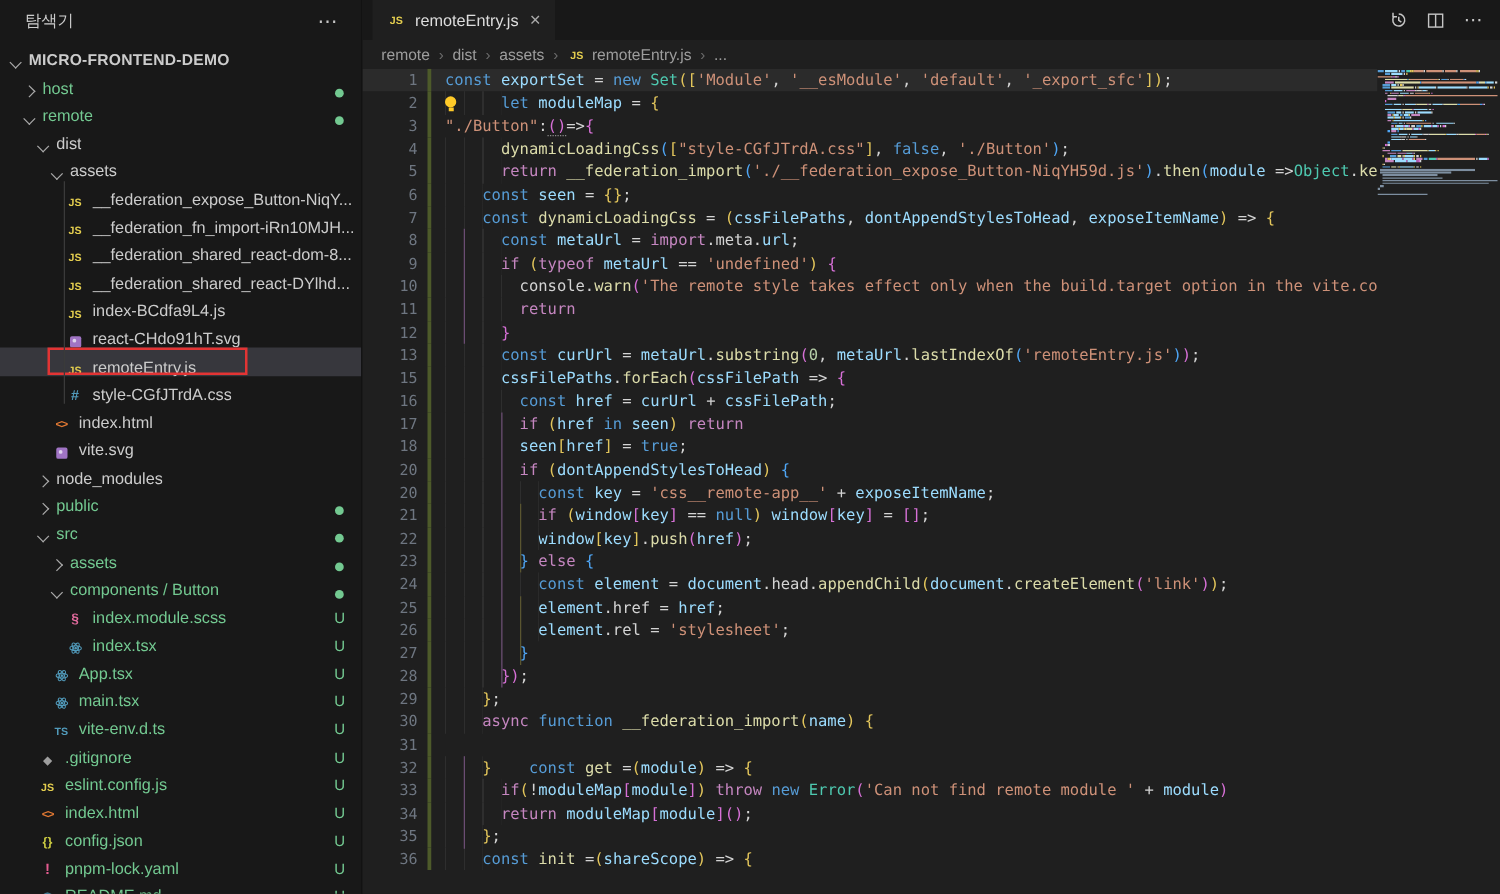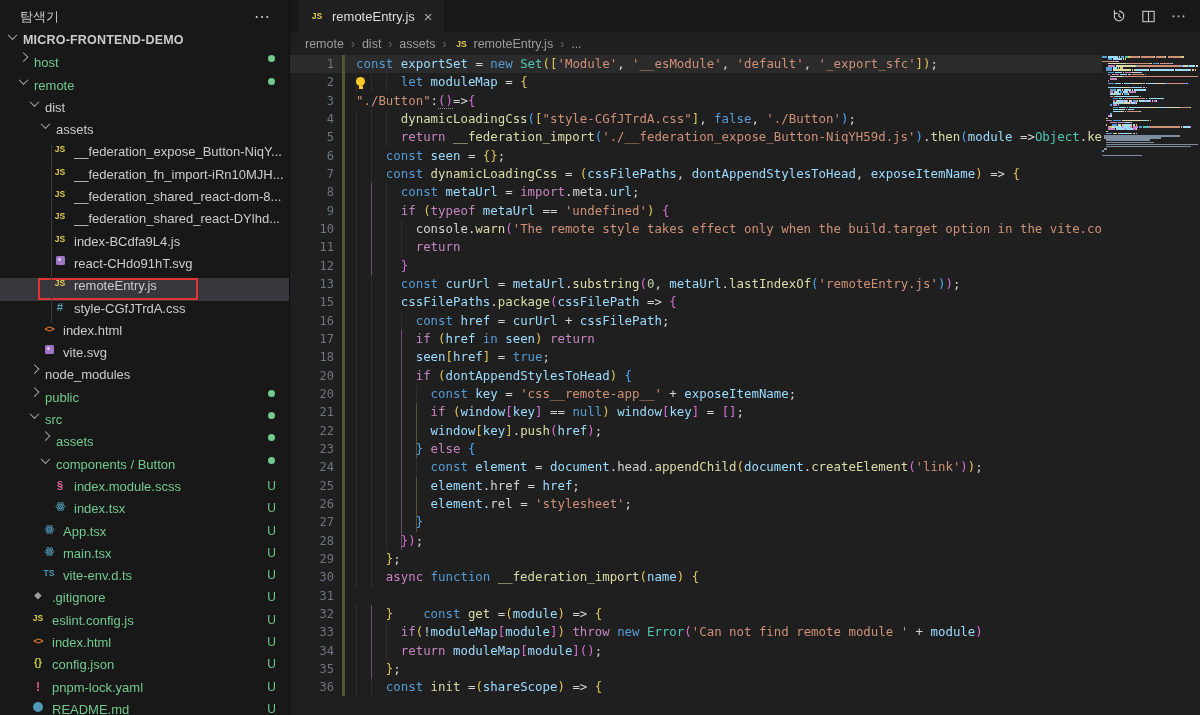--- a/index.html
+++ b/index.html
@@ -5,21 +5,21 @@
   * { margin:0; padding:0; box-sizing:border-box; }
   html,body { width:1200px; height:715px; overflow:hidden; background:#1f1f1f;
               font-family:"Liberation Sans", sans-serif; }
 
   
   .sidebar{position:absolute;left:0;top:0;width:290px;height:715px;background:#181818;overflow:hidden;border-right:1px solid #101010;}
   .sb-head{height:33px;display:flex;align-items:center;padding:0 18px 0 20px;}
   .sb-title{font-size:13px;color:#cccccc;}
   .sb-more{margin-left:auto;color:#c5c5c5;font-size:16px;letter-spacing:1px;cursor:pointer;}
   .tree{position:absolute;top:33px;left:0;right:0;}
-  .trow{height:22.3px;display:flex;align-items:flex-start;font-size:13px;position:relative;cursor:pointer;}
+  .trow{height:22.3px;display:flex;align-items:flex-end;font-size:13px;position:relative;cursor:pointer;}
   .trow.root .tlabel{font-weight:700;font-size:12.5px;letter-spacing:.2px;}
   .trow.sel{background:#37373d;}
   .tlabel{white-space:nowrap;overflow:hidden;color:#cccccc;}
   .trow.green .tlabel{color:#73c991;}
   .chev{width:7px;height:7px;border-right:1.4px solid #aaaaaa;border-bottom:1.4px solid #aaaaaa;display:inline-block;flex:none;margin:0 7px 0 3px;}
   .chev.down{transform:rotate(45deg) translate(-1px,-1px);}
   .chev.right{transform:rotate(-45deg) translate(1px,-1px);}
   .chev-sp{width:2px;flex:none;}
   .dot{margin-left:auto;width:7px;height:7px;border-radius:50%;background:#73c991;margin-right:14px;flex:none;}
   .ubadge{margin-left:auto;color:#73c991;font-size:12px;margin-right:13px;flex:none;}
@@ -332,21 +332,21 @@
         <div class="cline"><span class="ln">4</span><span class="gitbar"></span><span class="ctext" style="padding-left: 44.76px; --gw: 44.76px;"><span class="tk-fn">dynamicLoadingCss</span><span class="tk-b3">(</span><span class="tk-b1">[</span><span class="tk-str">"style-CGfJTrdA.css"</span><span class="tk-b1">]</span><span class="tk-pun">, </span><span class="tk-kw">false</span><span class="tk-pun">, </span><span class="tk-str">'./Button'</span><span class="tk-b3">)</span><span class="tk-pun">;</span></span></div>
         <div class="cline"><span class="ln">5</span><span class="gitbar"></span><span class="ctext" style="padding-left: 44.76px; --gw: 44.76px;"><span class="tk-ctl">return</span><span class="tk-fn"> __federation_import</span><span class="tk-b3">(</span><span class="tk-str">'./__federation_expose_Button-NiqYH59d.js'</span><span class="tk-b3">)</span><span class="tk-pun">.</span><span class="tk-fn">then</span><span class="tk-b3">(</span><span class="tk-var">module</span><span class="tk-pun"> =&gt;</span><span class="tk-cls">Object</span><span class="tk-pun">.</span><span class="tk-fn">ke</span></span></div>
         <div class="cline"><span class="ln">6</span><span class="gitbar"></span><span class="ctext" style="padding-left: 29.84px; --gw: 29.84px;"><span class="tk-kw">const</span><span class="tk-var"> seen</span><span class="tk-pun"> = </span><span class="tk-b1">{}</span><span class="tk-pun">;</span></span></div>
         <div class="cline"><span class="ln">7</span><span class="gitbar"></span><span class="ctext" style="padding-left: 29.84px; --gw: 29.84px;"><span class="tk-kw">const</span><span class="tk-fn"> dynamicLoadingCss</span><span class="tk-pun"> = </span><span class="tk-b1">(</span><span class="tk-var">cssFilePaths</span><span class="tk-pun">, </span><span class="tk-var">dontAppendStylesToHead</span><span class="tk-pun">, </span><span class="tk-var">exposeItemName</span><span class="tk-b1">)</span><span class="tk-pun"> =&gt; </span><span class="tk-b1">{</span></span></div>
         <div class="cline"><span class="ln">8</span><span class="gitbar"></span><span class="ctext" style="padding-left: 44.76px; --gw: 44.76px;"><span class="tk-kw">const</span><span class="tk-var"> metaUrl</span><span class="tk-pun"> = </span><span class="tk-ctl">import</span><span class="tk-pun">.</span><span class="tk-pun">meta</span><span class="tk-pun">.</span><span class="tk-var">url</span><span class="tk-pun">;</span></span></div>
         <div class="cline"><span class="ln">9</span><span class="gitbar"></span><span class="ctext" style="padding-left: 44.76px; --gw: 44.76px;"><span class="tk-ctl">if</span><span class="tk-pun"> </span><span class="tk-b1">(</span><span class="tk-ctl">typeof</span><span class="tk-var"> metaUrl</span><span class="tk-pun"> == </span><span class="tk-str">'undefined'</span><span class="tk-b1">)</span><span class="tk-pun"> </span><span class="tk-b2">{</span></span></div>
         <div class="cline"><span class="ln">10</span><span class="gitbar"></span><span class="ctext" style="padding-left: 59.68px; --gw: 59.68px;"><span class="tk-pun">console</span><span class="tk-pun">.</span><span class="tk-fn">warn</span><span class="tk-b2">(</span><span class="tk-str">'The remote style takes effect only when the build.target option in the vite.co</span></span></div>
         <div class="cline"><span class="ln">11</span><span class="gitbar"></span><span class="ctext" style="padding-left: 59.68px; --gw: 59.68px;"><span class="tk-ctl">return</span></span></div>
         <div class="cline"><span class="ln">12</span><span class="gitbar"></span><span class="ctext" style="padding-left: 44.76px; --gw: 44.76px;"><span class="tk-b2">}</span></span></div>
         <div class="cline"><span class="ln">13</span><span class="gitbar"></span><span class="ctext" style="padding-left: 44.76px; --gw: 44.76px;"><span class="tk-kw">const</span><span class="tk-var"> curUrl</span><span class="tk-pun"> = </span><span class="tk-var">metaUrl</span><span class="tk-pun">.</span><span class="tk-fn">substring</span><span class="tk-b2">(</span><span class="tk-num">0</span><span class="tk-pun">, </span><span class="tk-var">metaUrl</span><span class="tk-pun">.</span><span class="tk-fn">lastIndexOf</span><span class="tk-b3">(</span><span class="tk-str">'remoteEntry.js'</span><span class="tk-b3">)</span><span class="tk-b2">)</span><span class="tk-pun">;</span></span></div>
-        <div class="cline"><span class="ln">15</span><span class="gitbar"></span><span class="ctext" style="padding-left: 44.76px; --gw: 44.76px;"><span class="tk-var">cssFilePaths</span><span class="tk-pun">.</span><span class="tk-fn">package</span><span class="tk-b2">(</span><span class="tk-var">cssFilePath</span><span class="tk-pun"> =&gt; </span><span class="tk-b2">{</span></span></div>
+        <div class="cline"><span class="ln">15</span><span class="gitbar"></span><span class="ctext" style="padding-left: 44.76px; --gw: 44.76px;"><span class="tk-var">cssFilePaths</span><span class="tk-pun">.</span><span class="tk-fn">forEach</span><span class="tk-b2">(</span><span class="tk-var">cssFilePath</span><span class="tk-pun"> =&gt; </span><span class="tk-b2">{</span></span></div>
         <div class="cline"><span class="ln">16</span><span class="gitbar"></span><span class="ctext" style="padding-left: 59.68px; --gw: 59.68px;"><span class="tk-kw">const</span><span class="tk-var"> href</span><span class="tk-pun"> = </span><span class="tk-var">curUrl</span><span class="tk-pun"> + </span><span class="tk-var">cssFilePath</span><span class="tk-pun">;</span></span></div>
         <div class="cline"><span class="ln">17</span><span class="gitbar"></span><span class="ctext" style="padding-left: 59.68px; --gw: 59.68px;"><span class="tk-ctl">if</span><span class="tk-pun"> </span><span class="tk-b1">(</span><span class="tk-var">href</span><span class="tk-kw"> in</span><span class="tk-var"> seen</span><span class="tk-b1">)</span><span class="tk-ctl"> return</span></span></div>
         <div class="cline"><span class="ln">18</span><span class="gitbar"></span><span class="ctext" style="padding-left: 59.68px; --gw: 59.68px;"><span class="tk-var">seen</span><span class="tk-b1">[</span><span class="tk-var">href</span><span class="tk-b1">]</span><span class="tk-pun"> = </span><span class="tk-kw">true</span><span class="tk-pun">;</span></span></div>
         <div class="cline"><span class="ln">20</span><span class="gitbar"></span><span class="ctext" style="padding-left: 59.68px; --gw: 59.68px;"><span class="tk-ctl">if</span><span class="tk-pun"> </span><span class="tk-b1">(</span><span class="tk-var">dontAppendStylesToHead</span><span class="tk-b1">)</span><span class="tk-pun"> </span><span class="tk-b3">{</span></span></div>
         <div class="cline"><span class="ln">20</span><span class="gitbar"></span><span class="ctext" style="padding-left: 74.6px; --gw: 74.6px;"><span class="tk-kw">const</span><span class="tk-var"> key</span><span class="tk-pun"> = </span><span class="tk-str">'css__remote-app__'</span><span class="tk-pun"> + </span><span class="tk-var">exposeItemName</span><span class="tk-pun">;</span></span></div>
         <div class="cline"><span class="ln">21</span><span class="gitbar"></span><span class="ctext" style="padding-left: 74.6px; --gw: 74.6px;"><span class="tk-ctl">if</span><span class="tk-pun"> </span><span class="tk-b1">(</span><span class="tk-var">window</span><span class="tk-b2">[</span><span class="tk-var">key</span><span class="tk-b2">]</span><span class="tk-pun"> == </span><span class="tk-kw">null</span><span class="tk-b1">)</span><span class="tk-var"> window</span><span class="tk-b2">[</span><span class="tk-var">key</span><span class="tk-b2">]</span><span class="tk-pun"> = </span><span class="tk-b2">[]</span><span class="tk-pun">;</span></span></div>
         <div class="cline"><span class="ln">22</span><span class="gitbar"></span><span class="ctext" style="padding-left: 74.6px; --gw: 74.6px;"><span class="tk-var">window</span><span class="tk-b1">[</span><span class="tk-var">key</span><span class="tk-b1">]</span><span class="tk-pun">.</span><span class="tk-fn">push</span><span class="tk-b2">(</span><span class="tk-var">href</span><span class="tk-b2">)</span><span class="tk-pun">;</span></span></div>
         <div class="cline"><span class="ln">23</span><span class="gitbar"></span><span class="ctext" style="padding-left: 59.68px; --gw: 59.68px;"><span class="tk-b3">}</span><span class="tk-ctl"> else</span><span class="tk-pun"> </span><span class="tk-b3">{</span></span></div>
         <div class="cline"><span class="ln">24</span><span class="gitbar"></span><span class="ctext" style="padding-left: 74.6px; --gw: 74.6px;"><span class="tk-kw">const</span><span class="tk-var"> element</span><span class="tk-pun"> = </span><span class="tk-var">document</span><span class="tk-pun">.</span><span class="tk-pun">head</span><span class="tk-pun">.</span><span class="tk-fn">appendChild</span><span class="tk-b1">(</span><span class="tk-var">document</span><span class="tk-pun">.</span><span class="tk-fn">createElement</span><span class="tk-b2">(</span><span class="tk-str">'link'</span><span class="tk-b2">)</span><span class="tk-b1">)</span><span class="tk-pun">;</span></span></div>
         <div class="cline"><span class="ln">25</span><span class="gitbar"></span><span class="ctext" style="padding-left: 74.6px; --gw: 74.6px;"><span class="tk-var">element</span><span class="tk-pun">.</span><span class="tk-pun">href</span><span class="tk-pun"> = </span><span class="tk-var">href</span><span class="tk-pun">;</span></span></div>

